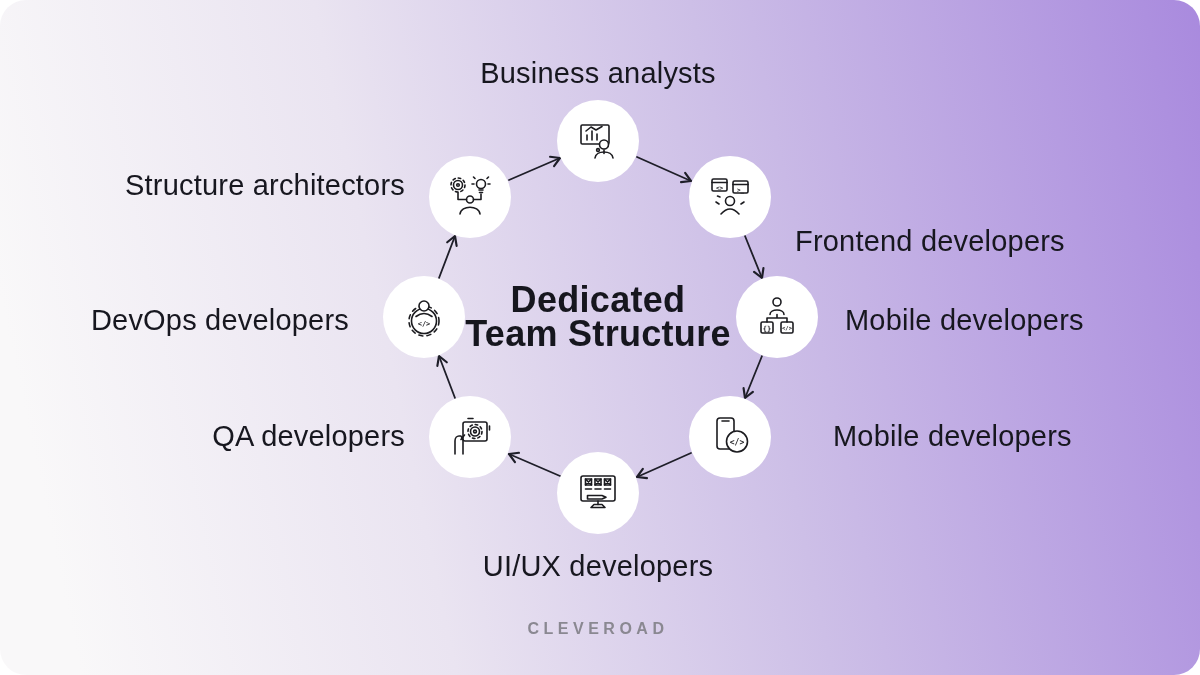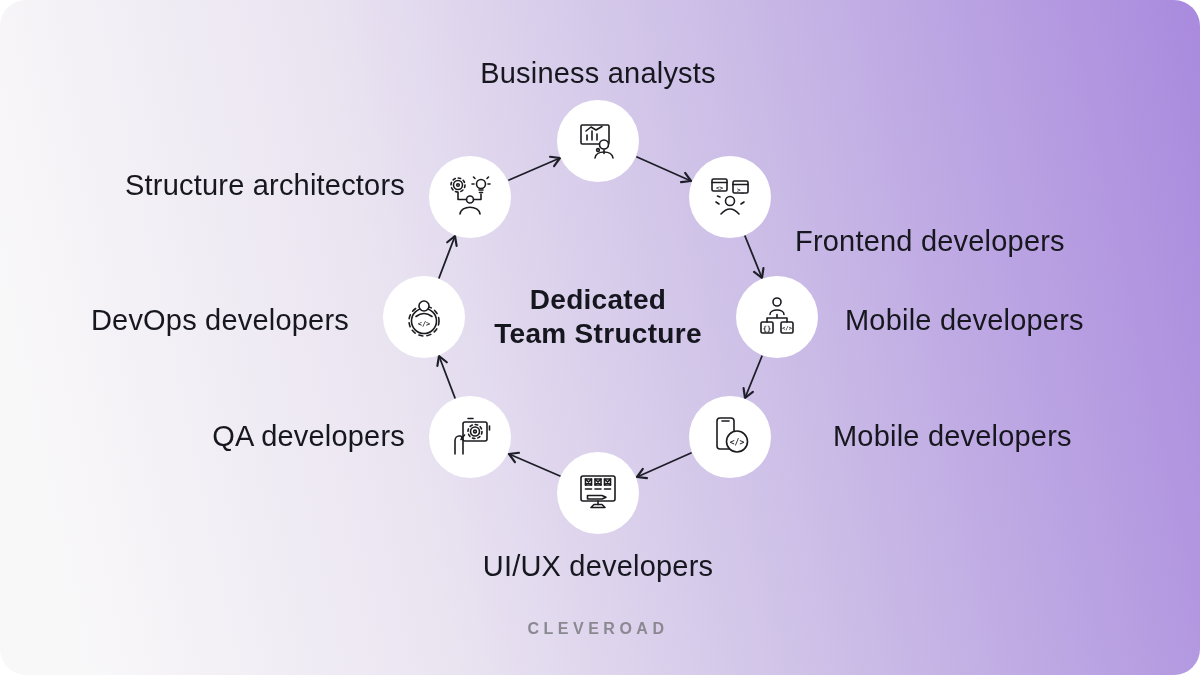--- a/index.html
+++ b/index.html
@@ -16,21 +16,21 @@
   .node svg{display:block;}
   .role-label{
     position:absolute;font-size:29px;font-weight:500;color:#17171f;
     line-height:28px;letter-spacing:.2px;white-space:nowrap;
   }
   .al-right{text-align:right;width:300px;}
   .al-left{text-align:left;width:300px;}
   .al-center{text-align:center;width:300px;}
   .title{
     position:absolute;left:418px;top:283px;width:360px;text-align:center;
-    font-size:28px;font-weight:800;color:#16161e;line-height:34px;letter-spacing:.3px;
+    font-size:36px;font-weight:800;color:#16161e;line-height:34px;letter-spacing:.3px;
   }
   .brand{
     position:absolute;left:0;top:620px;width:1196px;text-align:center;
     font-size:16px;font-weight:700;letter-spacing:4.5px;color:#8a8891;
   }
   .arrows{position:absolute;left:0;top:0;}
   .icon{stroke:#1b1b1f;stroke-width:1.6;fill:none;stroke-linecap:round;stroke-linejoin:round;}
   .icon text{stroke:none;fill:#1b1b1f;font-family:"DejaVu Sans Mono",monospace;font-weight:700;}
 </style>
 </head>

